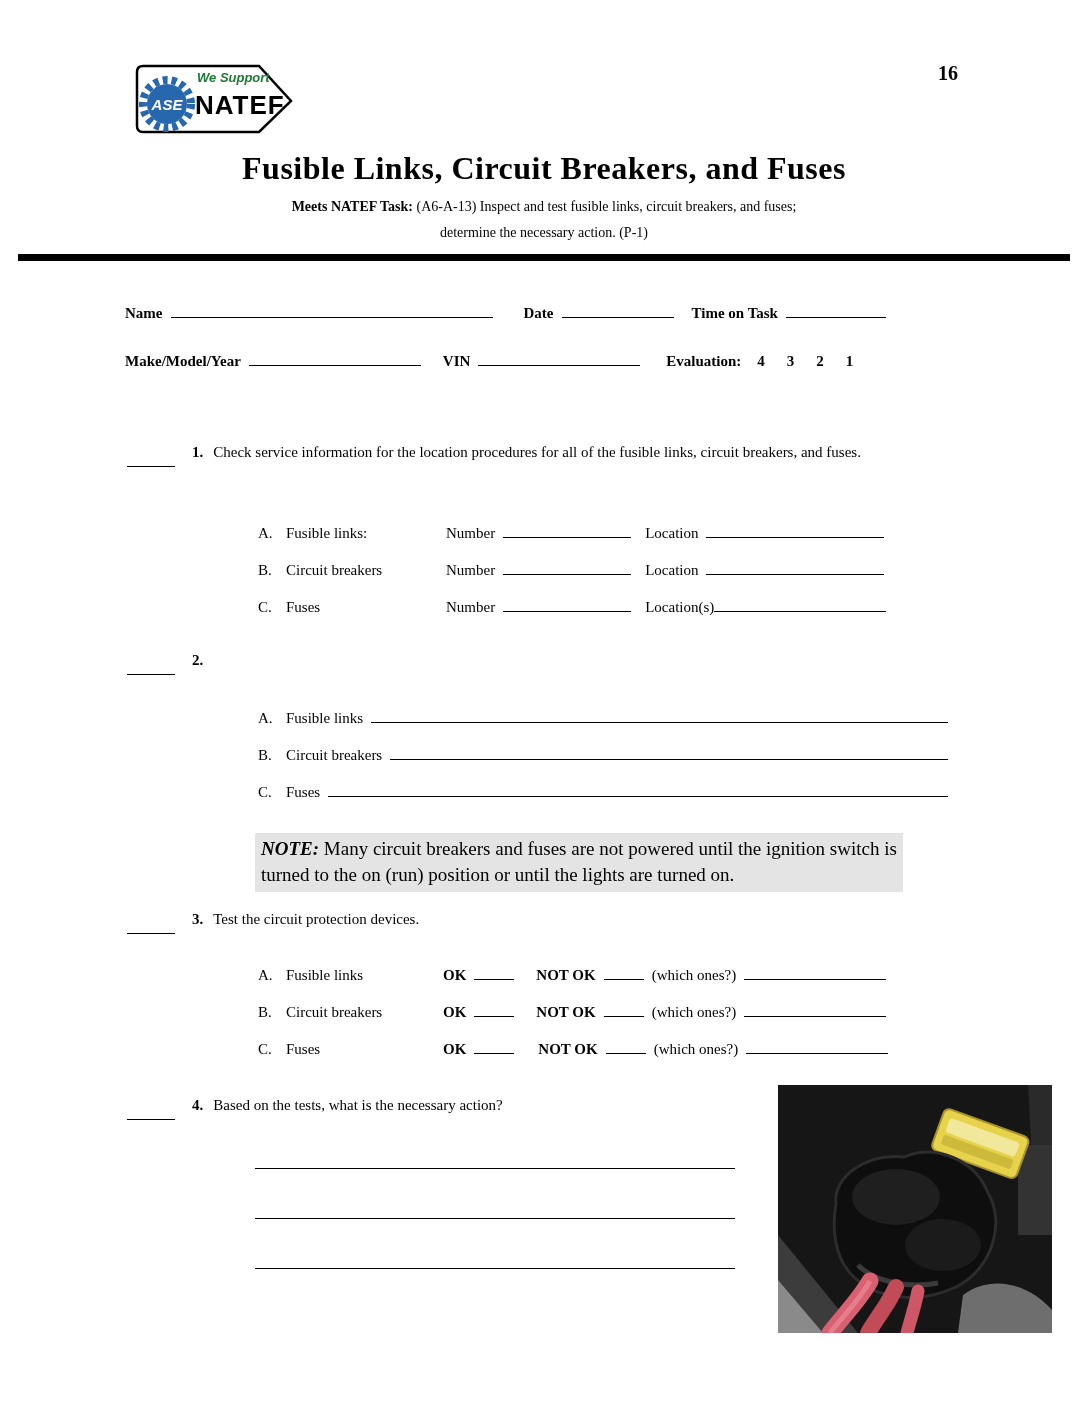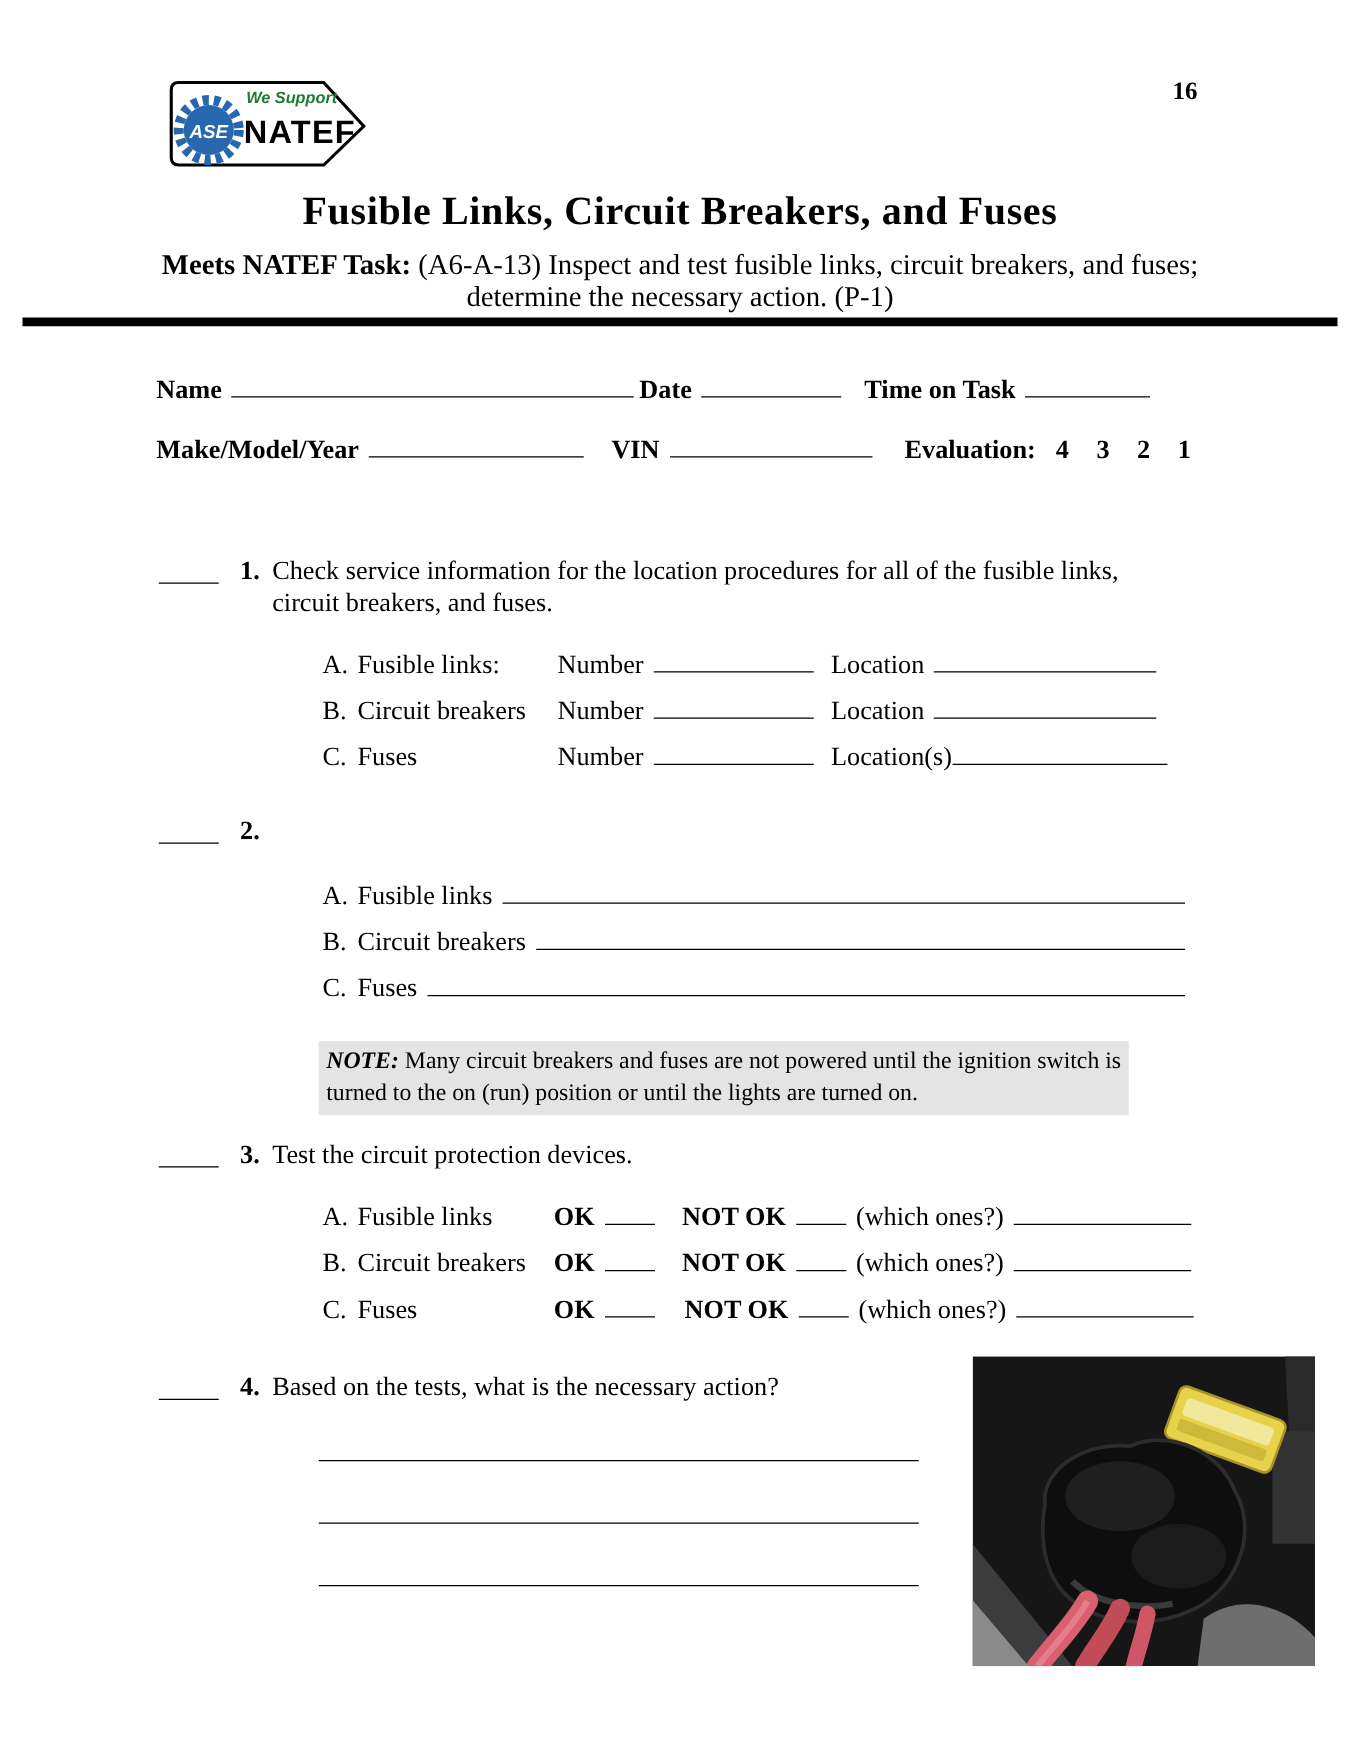--- a/index.html
+++ b/index.html
@@ -5,27 +5,27 @@
   * { margin:0; padding:0; box-sizing:border-box; }
   html,body { background:#ffffff; }
   .page {
     position:relative; width:1088px; height:1408px; margin:0 auto;
     background:#ffffff; font-family:"Liberation Serif", serif; color:#000;
     overflow:hidden;
   }
   .abs { position:absolute; }
   .b { font-weight:bold; }
   .i { font-style:italic; }
-  .fs { font-size:21px; line-height:1.25; }
+  .fs { font-size:15px; line-height:1.25; }
   .center { width:100%; text-align:center; }
 
   .page-number { font-size:20px; font-weight:bold; }
 
   .title { font-size:32px; font-weight:bold; letter-spacing:0.5px; }
-  .taskline { font-size:23px; }
+  .taskline { font-size:14px; }
 
   .rule { left:18px; width:1052px; height:7px; background:#000; }
 
   
   .bl { display:inline-block; border-bottom:1.6px solid #000; height:20px; vertical-align:-4px; }
 
   .frow { display:flex; align-items:baseline; white-space:nowrap; }
 
   .qhead { display:flex; align-items:baseline; }
   .qcheck { width:48px; border-bottom:1.6px solid #000; height:20px; flex:none; margin-right:17px; align-self:flex-start; margin-top:4px; }
@@ -69,21 +69,21 @@
     <span class="b">Meets NATEF Task:</span>
     <span>(A6-A-13)  Inspect and test fusible links, circuit breakers, and fuses;</span>
   </div>
   <div class="abs center taskline" style="top:225px; left:0;">determine the necessary action.  (P-1)</div>
 
   <div class="abs rule" style="top:254px;"></div>
 
   <div class="abs fs frow" style="top:298px; left:125px;">
     <span class="b">Name</span>
     <span class="bl" style="width:322px; margin-left:8px;"></span>
-    <span class="b" style="margin-left:4px;">Date</span>
+    <span class="b" style="margin-left:31px;">Date</span>
     <span class="bl" style="width:112px; margin-left:8px;"></span>
     <span class="b" style="margin-left:18px;">Time on Task</span>
     <span class="bl" style="width:100px; margin-left:8px;"></span>
   </div>
 
   <div class="abs fs frow" style="top:346px; left:125px;">
     <span class="b">Make/Model/Year</span>
     <span class="bl" style="width:172px; margin-left:8px;"></span>
     <span class="b" style="margin-left:22px;">VIN</span>
     <span class="bl" style="width:162px; margin-left:8px;"></span>

